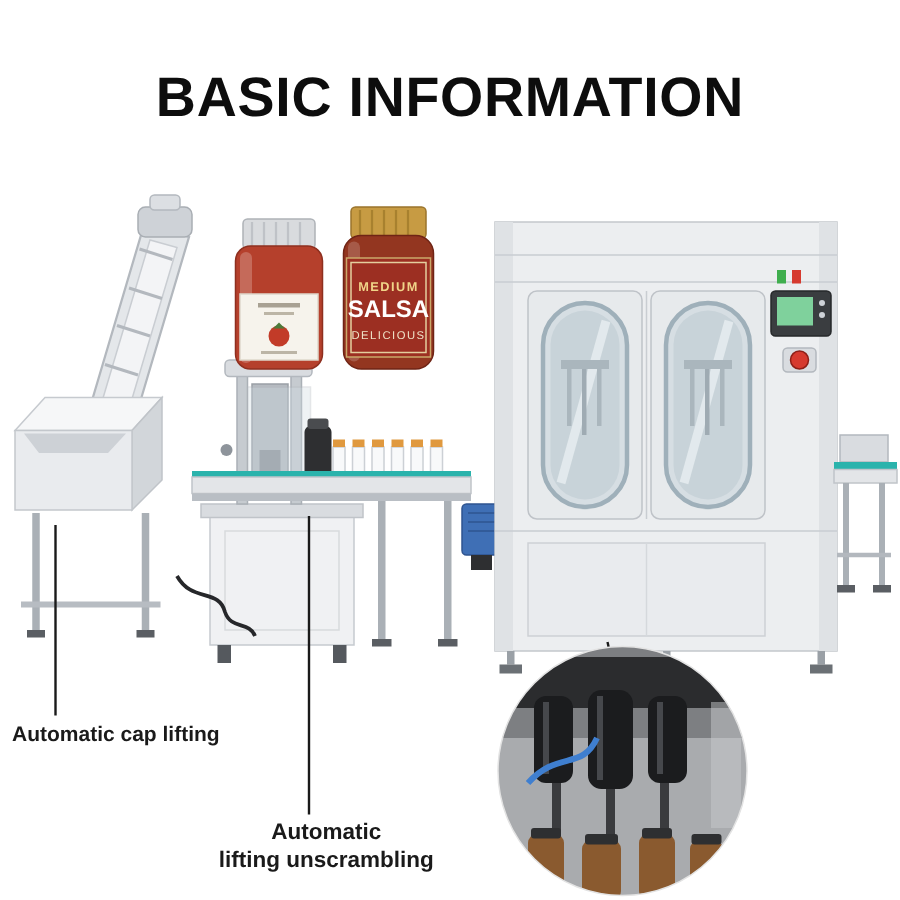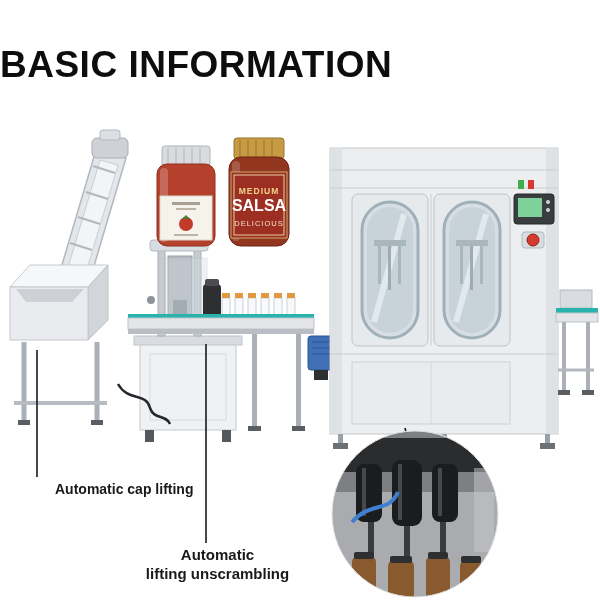--- a/index.html
+++ b/index.html
@@ -3,29 +3,29 @@
 <meta charset="utf-8">
 <style>
   html, body { margin:0; padding:0; background:#ffffff; }
   .canvas {
     position:relative; width:600px; height:600px; overflow:hidden;
     background:var(--background,#ffffff);
     font-family:"Liberation Sans", sans-serif;
   }
   .title {
     position:absolute; top:44px; left:0; width:100%; margin:0;
-    font-size:37px; font-weight:800; letter-spacing:0.5px;
+    text-align:center; font-size:37px; font-weight:800; letter-spacing:0.5px;
     color:var(--title-text,#0d0d0d);
   }
   .scene { position:absolute; left:0; top:0; }
   .ann {
     position:absolute; font-weight:700;
     color:var(--annotation-text,#1a1a1a);
   }
-  .ann-cap { left:8px; top:481px; font-size:14px;margin-left:47px; }
+  .ann-cap { left:8px; top:481px; font-size:14px; }
   .ann-unscramble { left:125px; top:546px; width:185px; text-align:center; font-size:15px; line-height:1.25; }
 </style>
 </head>
 <body>
 
 <div class="canvas">
 
   <h1 class="title">BASIC INFORMATION</h1>
 
   <svg class="scene" width="600" height="600" viewBox="0 0 600 600">

